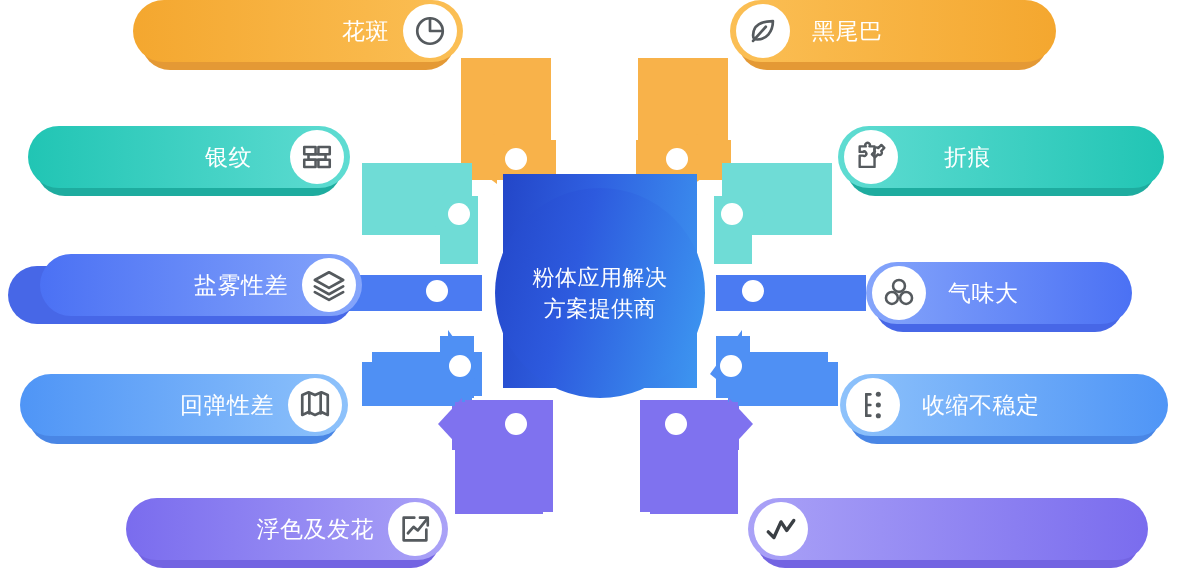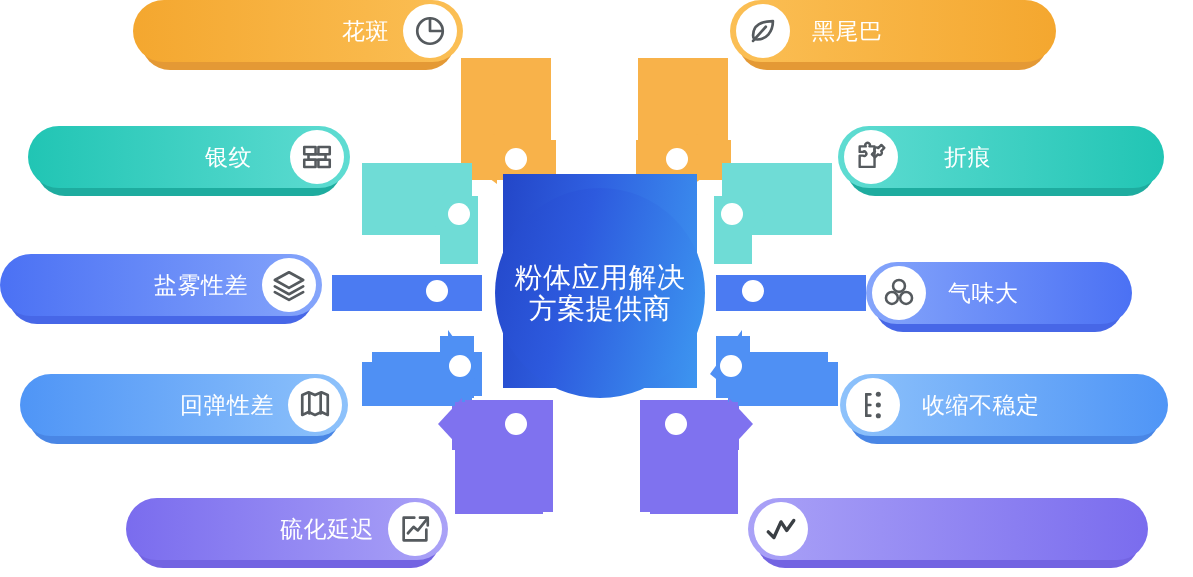--- a/index.html
+++ b/index.html
@@ -50,21 +50,21 @@
     height: 210px;
     border-radius: 50%;
     background: linear-gradient(105deg, #2346c8 0%, #2d5ade 38%, #3e9bf2 100%);
     display: flex;
     align-items: center;
     justify-content: center;
   }
   .center-text {
     position: relative;
     color: #ffffff;
-    font-size: 28px;
+    font-size: 22px;
     line-height: 31px;
     text-align: center;
     letter-spacing: 0.5px;
     white-space: pre-line;
     width: 180px;
   }
 
   
   .pill-wrap {
     position: absolute;
@@ -250,21 +250,21 @@
           <rect x="3" y="5" width="8" height="5"></rect>
           <rect x="13" y="5" width="8" height="5"></rect>
           <rect x="6" y="10" width="12" height="4"></rect>
           <rect x="3" y="14" width="8" height="5"></rect>
           <rect x="13" y="14" width="8" height="5"></rect>
         </svg>
       </span>
     </div>
   </div>
 
-  <div class="pill-wrap t-blue" style="left:0px; top:254px; width:322px;">
+  <div class="pill-wrap t-blue" style="left:0px; top:254px; width:322px;padding-left:40px;">
     <div class="pill-shadow"></div>
     <div class="pill left">
       <span class="pill-label">盐雾性差</span>
       <span class="icon-badge">
         <svg width="34" height="34" viewBox="0 0 24 24" fill="none" stroke="#555a5e" stroke-width="1.9" stroke-linecap="round" stroke-linejoin="round">
           <polygon points="12,3 22,8.5 12,14 2,8.5"></polygon>
           <polyline points="2,13 12,18.5 22,13"></polyline>
           <polyline points="2,17 12,22.5 22,17"></polyline>
         </svg>
       </span>
@@ -281,21 +281,21 @@
           <line x1="8" y1="4" x2="8" y2="18"></line>
           <line x1="16" y1="4" x2="16" y2="18"></line>
         </svg>
       </span>
     </div>
   </div>
 
   <div class="pill-wrap t-purple" style="left:126px; top:498px; width:322px;">
     <div class="pill-shadow"></div>
     <div class="pill left">
-      <span class="pill-label">硫化延迟</span>
+      <span class="pill-label">浮色及发花</span>
       <span class="icon-badge">
         <svg width="34" height="34" viewBox="0 0 24 24" fill="none" stroke="#555a5e" stroke-width="1.9" stroke-linecap="round" stroke-linejoin="round">
           <path d="M20 12.5V20H4V4h7.5"></path>
           <polyline points="7,15 11,10.5 14,13 20,5.5"></polyline>
           <polyline points="15.5,4 21,4 21,9.5"></polyline>
         </svg>
       </span>
     </div>
   </div>
 

